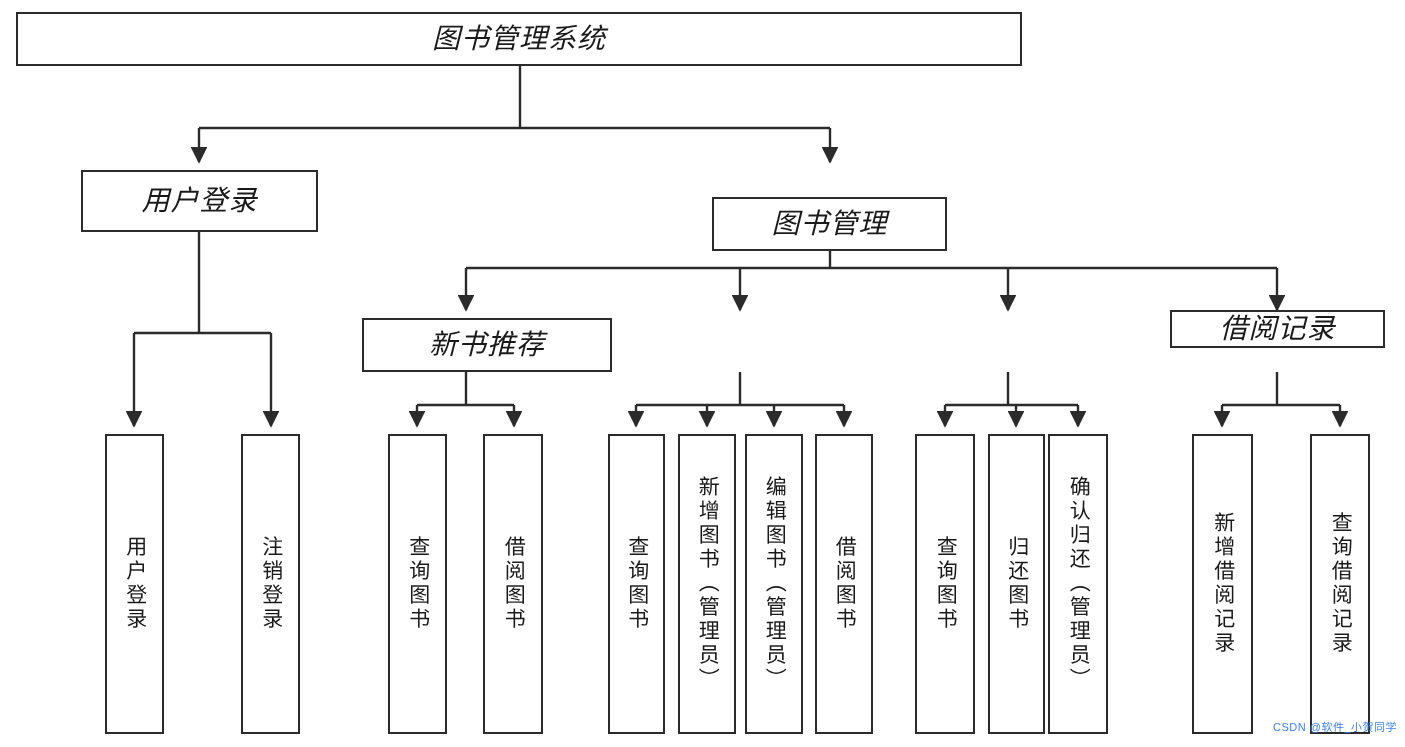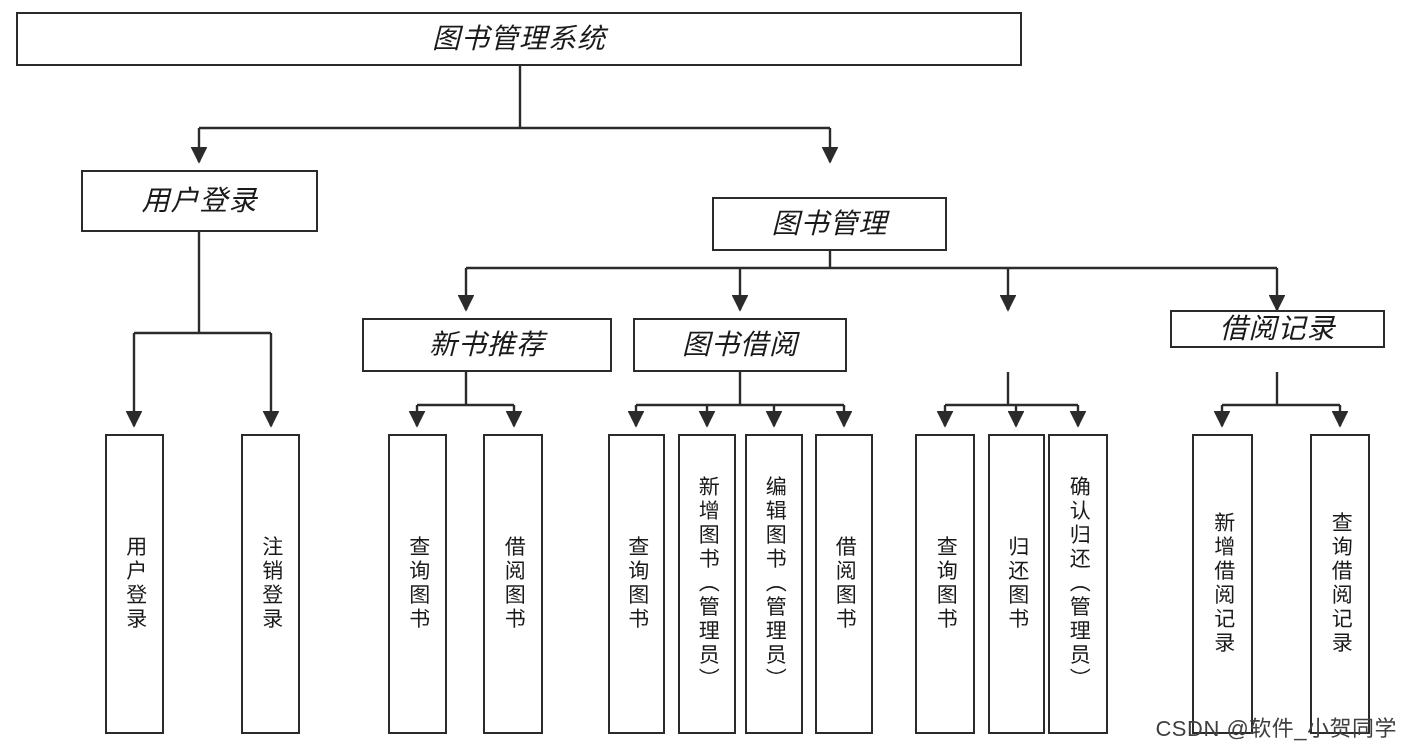--- a/index.html
+++ b/index.html
@@ -52,23 +52,23 @@
   }
   .node.vertical .vlabel {
     writing-mode: vertical-rl;
     text-orientation: upright;
     display: block;
     max-height: 100%;
   }
   .watermark {
     position: absolute;
     right: 8px;
-    bottom: 5px;
-    font-size: 22px;
-    color: #404040;
+    bottom: 13px;
+    font-size: 11px;
+    color: #3b82f6;
     letter-spacing: 0.5px;
     white-space: nowrap;
     font-family: "Liberation Sans", "DejaVu Sans", sans-serif;
   }
 </style>
 </head>
 <body>
 
 <div id="canvas">
 
@@ -130,23 +130,20 @@
   <div class="node horizontal" style="left: 81px; top: 170px; width: 237px; height: 62px;">
     <span>用户登录</span>
   </div>
   <div class="node horizontal" style="left: 712px; top: 160px; width: 235px; height: 54px; margin-top: 37px;">
     <span>图书管理</span>
   </div>
 
   <div class="node horizontal" style="left: 362px; top: 318px; width: 250px; height: 54px;">
     <span>新书推荐</span>
   </div>
-  <div class="node horizontal" style="left: 633px; top: 318px; width: 214px; height: 54px;">
-    <span>图书借阅</span>
-  </div>
   <div class="node horizontal" style="left: 1170px; top: 310px; width: 215px; height: 38px; justify-content: center;">
     <span>借阅记录</span>
   </div>
 
   <div class="node vertical" style="left: 105px; top: 434px; width: 59px; height: 300px;">
     <span class="vlabel">用户登录</span>
   </div>
   <div class="node vertical" style="left: 241px; top: 434px; width: 59px; height: 300px;">
     <span class="vlabel">注销登录</span>
   </div>

